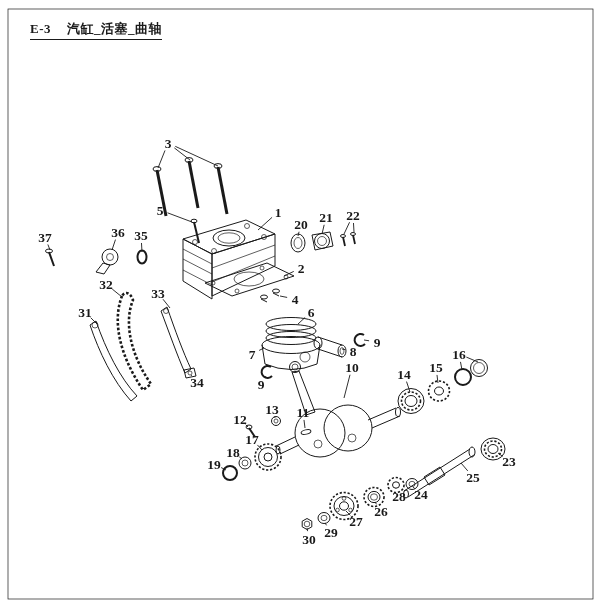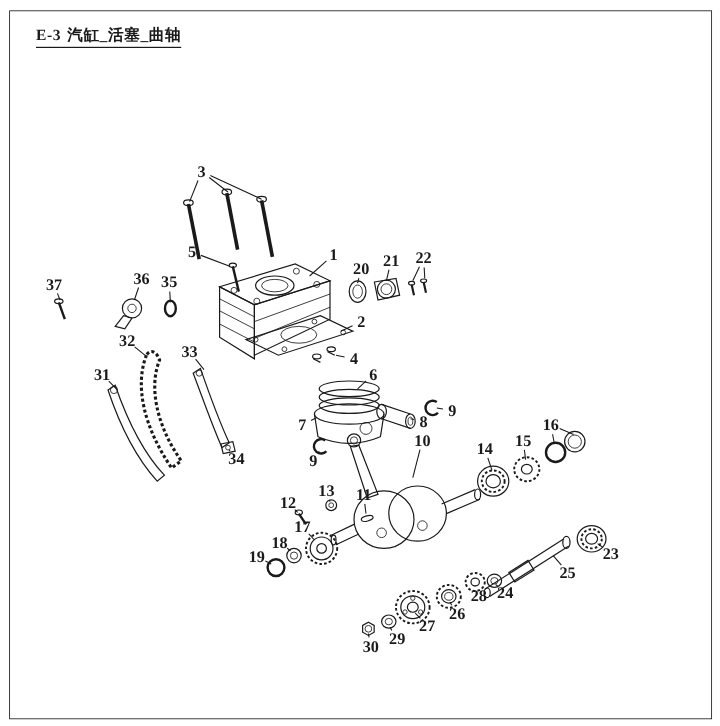--- a/index.html
+++ b/index.html
@@ -15,21 +15,21 @@
     position: absolute;
     left: 30px; top: 20px;
     font-size: 13px;
     font-weight: bold;
     color: var(--ink);
     border-bottom: 1.5px solid var(--ink);
     padding-bottom: 1px;
     letter-spacing: 0.5px;
     white-space: nowrap;
   }
-  .title .code { font-family: "Liberation Serif", serif; margin-right: 5px; }
+  .title .code { font-family: "Liberation Serif", serif; margin-right: 16px; }
   svg { position: absolute; left: 0; top: 0; }
   .ln  { fill: none; stroke: var(--ink); stroke-width: 1; }
   .thin{ fill: none; stroke: var(--ink); stroke-width: 0.7; }
   .bold{ fill: none; stroke: var(--ink); stroke-width: 2; }
   .teeth { fill: none; stroke: var(--ink); stroke-width: 1.6; stroke-dasharray: 2.2 1.8; }
   .chain { fill: none; stroke: var(--ink); stroke-width: 2.6; stroke-dasharray: 2.6 2; }
   .shaft { fill: none; stroke: var(--ink); stroke-width: 1; }
   #leaders line { stroke: var(--ink); stroke-width: 0.9; }
   #labels text {
     font-family: "Liberation Serif", serif;

